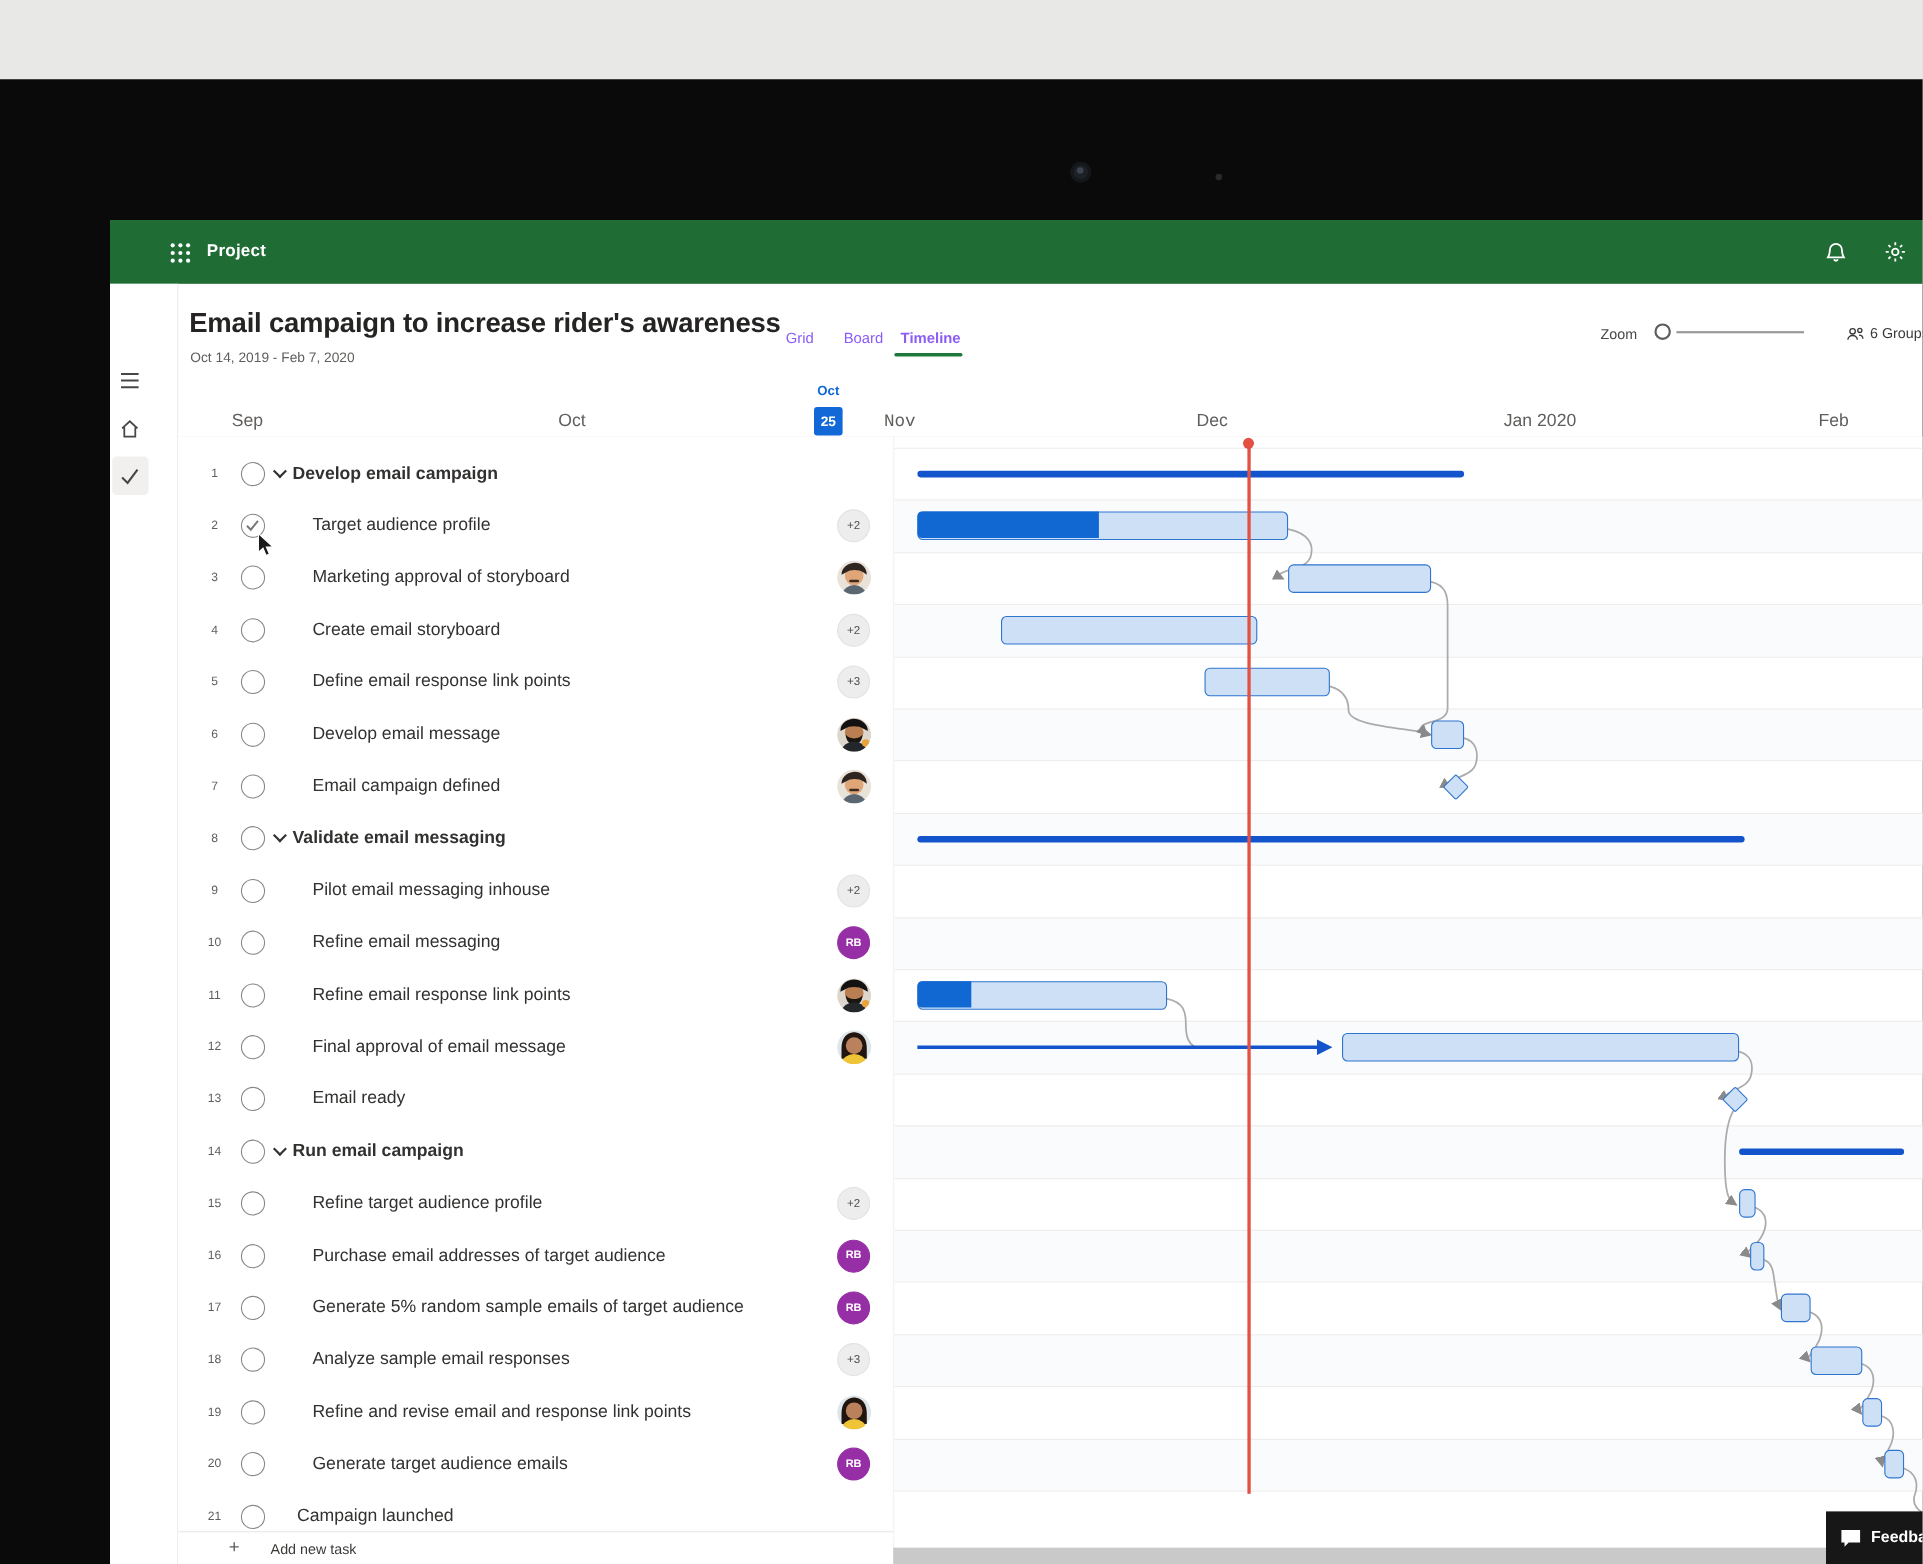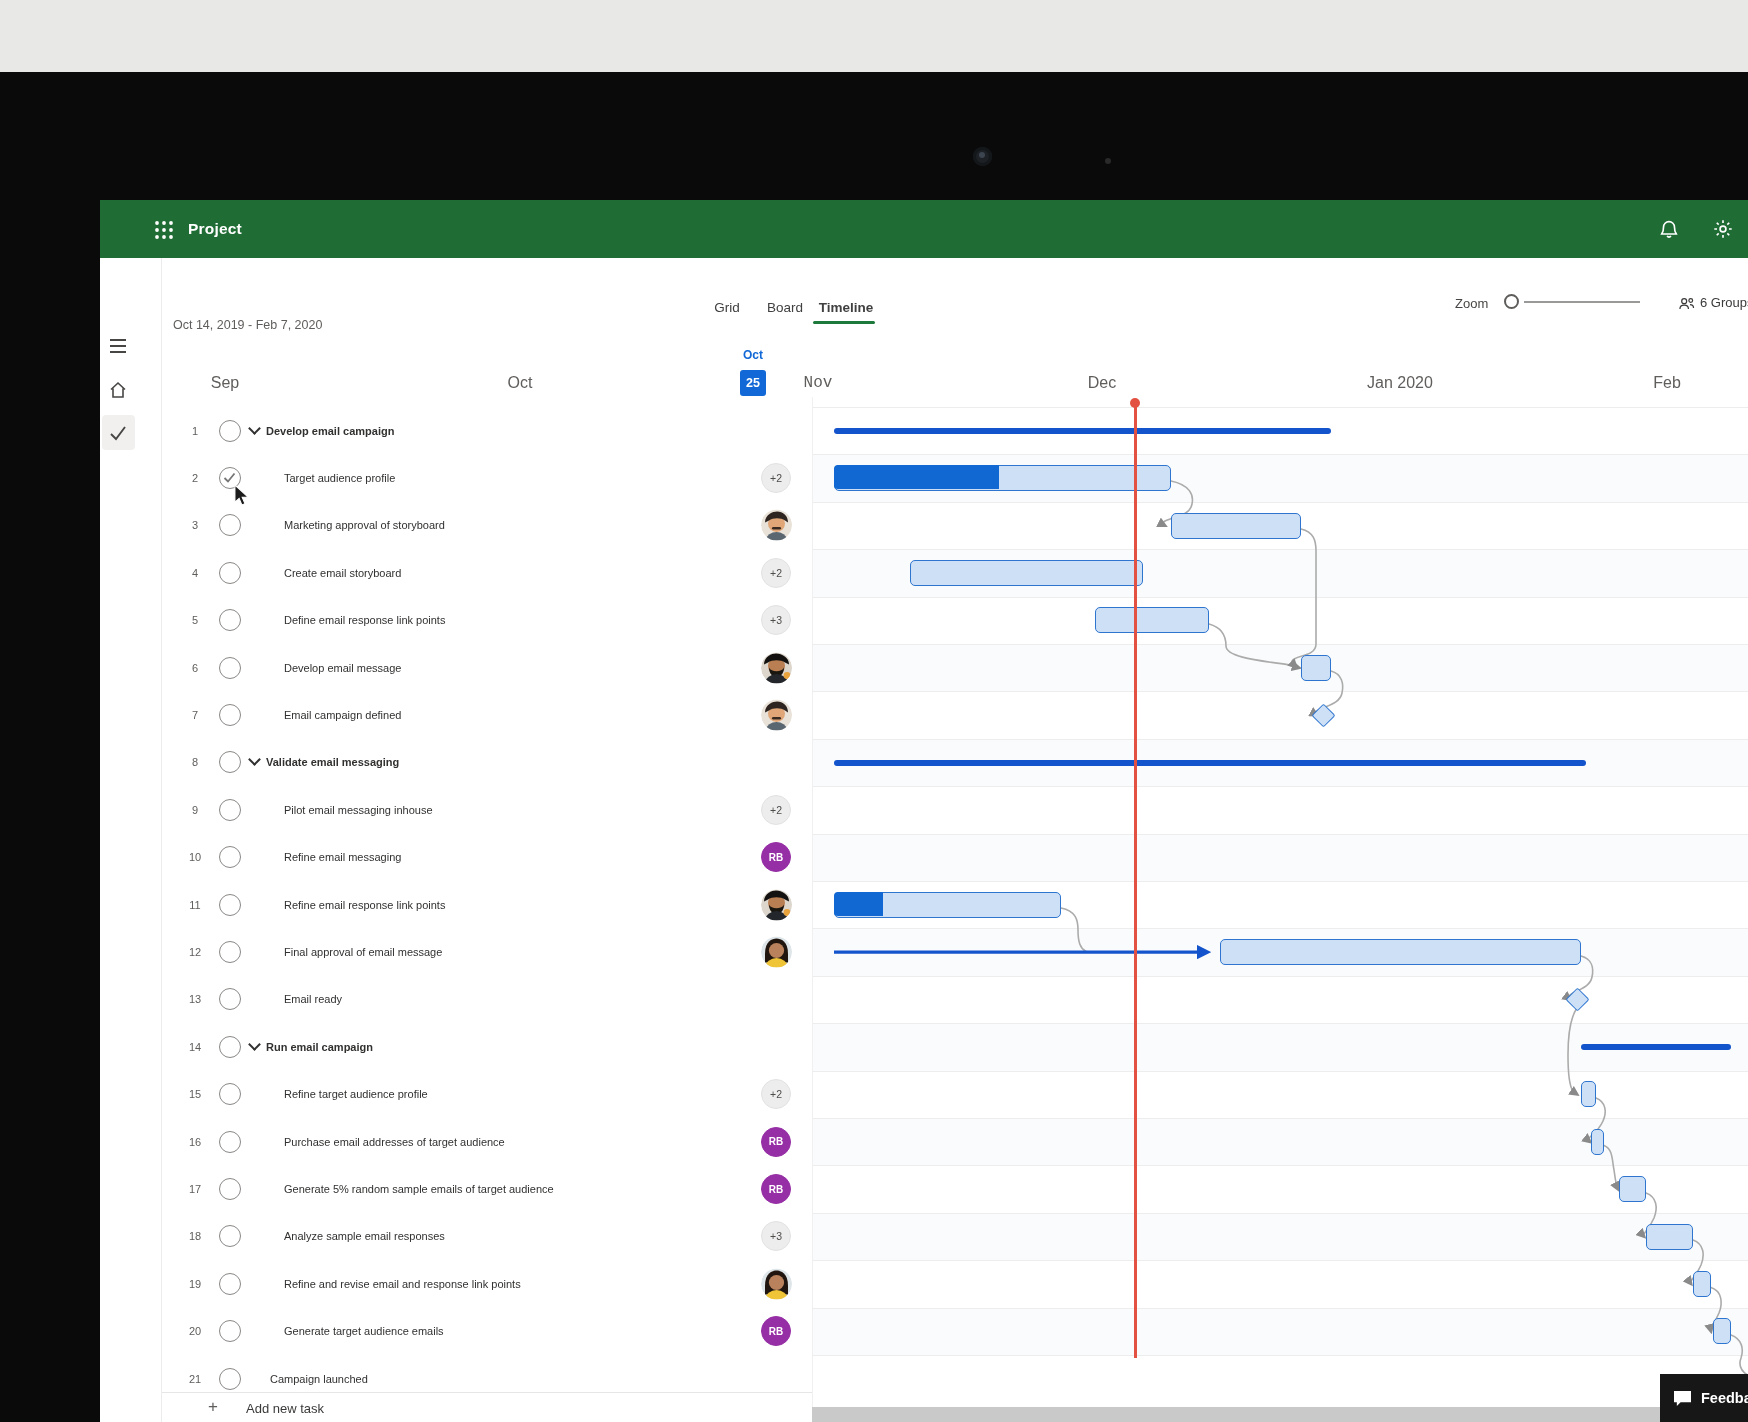--- a/index.html
+++ b/index.html
@@ -20,42 +20,42 @@
   #bell{left:1558px;} #gear{left:1612px;}
 
   
   #sidebar{position:absolute;left:0;top:58px;width:62px;height:1164px;background:#fff;border-right:1px solid #ececec;}
   .side-ic{position:absolute;left:8px;width:20px;height:20px;}
   #side-sel{position:absolute;left:2px;top:157px;width:33px;height:35px;background:#f1f0ee;border-radius:4px;}
 
   
   #page-title{position:absolute;left:72px;top:80px;font-size:25px;font-weight:700;color:#252423;letter-spacing:-.2px;}
   #page-dates{position:absolute;left:73px;top:118px;font-size:12.5px;color:#605e5c;}
-  .tab{position:absolute;top:100px;transform:translateX(-50%);font-size:13.5px;color:#404040;cursor:pointer;}
+  .tab{position:absolute;top:100px;transform:translateX(-50%);font-size:13.5px;color:#8b5cf6;cursor:pointer;}
   #tab-grid{left:627px;} #tab-board{left:685px;} #tab-timeline{left:746px;font-weight:700;}
   #tab-underline{position:absolute;left:713px;top:121px;width:62px;height:3px;background:#1e7a3c;border-radius:2px;}
   #zoom-label{position:absolute;left:1355px;top:96px;font-size:13px;color:#484644;}
   #zoom-knob{position:absolute;left:1404px;top:94px;width:15px;height:15px;border:2px solid #5f5d5b;border-radius:50%;background:#fff;}
   #zoom-track{position:absolute;left:1424px;top:101px;width:116px;height:2px;background:#9b9998;}
   #groups{position:absolute;left:1578px;top:95px;white-space:nowrap;font-size:13px;color:#3b3a39;}
   #groups svg{vertical-align:-4px;margin-right:5px;}
 
   
   .month{position:absolute;top:174px;transform:translateX(-50%);font-size:16px;color:#605e5c;}
   #today-month{position:absolute;top:148px;transform:translateX(-50%);font-size:12px;font-weight:700;color:#1168d6;}
   #today-badge{position:absolute;top:170px;width:26px;height:26px;transform:translateX(-50%);background:#1168d6;border-radius:3px;color:#fff;font-size:12.5px;font-weight:700;display:flex;align-items:center;justify-content:center;}
   #ruler-line{position:absolute;left:62px;top:197px;width:1586px;height:1px;background:#e3e3e3;}
 
   
   #list{position:absolute;left:62px;top:197px;width:650px;height:1013px;background:#fff;}
   .lrow{position:absolute;left:0;width:650px;height:47.4px;}
   .lnum{position:absolute;left:20px;top:50%;transform:translateY(-50%);width:26px;text-align:center;font-size:11px;color:#605e5c;}
   .lcircle{position:absolute;left:57px;top:50%;transform:translateY(-50%);width:22px;height:22px;border:1.5px solid #8a8886;border-radius:50%;background:#fff;}
   .lchev{position:absolute;left:88px;top:50%;width:9px;height:9px;margin-top:-7px;border-right:2px solid #323130;border-bottom:2px solid #323130;transform:rotate(45deg);}
-  .lname{position:absolute;top:50%;transform:translateY(-50%);font-size:11px;color:#323130;white-space:nowrap;}
+  .lname{position:absolute;top:50%;transform:translateY(-50%);font-size:16px;color:#323130;white-space:nowrap;}
   .lname.sum{font-weight:700;left:104px;}
   .lname.task{left:122px;text-align:center;}
   .lname.root{left:108px;}
   .badge{position:absolute;left:599px;top:50%;transform:translateY(-50%);width:30px;height:30px;border-radius:50%;background:#ededed;border:1px solid #e2e2e2;color:#4f4d4b;font-size:10.5px;display:flex;align-items:center;justify-content:center;}
   .badge.rb{background:#962fa5;border-color:#962fa5;color:#fff;font-weight:700;font-size:10px;}
   .avatar{position:absolute;left:599px;top:50%;transform:translateY(-50%);width:31px;height:31px;border-radius:50%;overflow:hidden;}
   #cursor{position:absolute;left:70px;top:88px;z-index:5;}
 
   
   #gantt{position:absolute;left:712px;top:197px;width:936px;height:1013px;overflow:hidden;border-left:1px solid #f0f0f0;background:#fff;}
@@ -119,20 +119,21 @@
         </svg>
       <svg class="side-ic" style="top:122px" viewBox="0 0 20 20" fill="none" stroke="#484644" stroke-width="1.6">
           <path d="M3 9.5 L10 3 L17 9.5 M5 8.5 V17 H15 V8.5"></path>
         </svg>
       <div id="side-sel"></div>
       <svg class="side-ic" style="top:165px;z-index:2" viewBox="0 0 20 20" fill="none" stroke="#484644" stroke-width="1.9">
           <path d="M3 11 L8 16 L17 4"></path>
         </svg>
     </div>
 
+    <div id="page-title">Email campaign to increase rider's awareness</div>
     <div id="page-dates">Oct 14, 2019 - Feb 7, 2020</div>
     <div id="tab-grid" class="tab">Grid</div>
     <div id="tab-board" class="tab">Board</div>
     <div id="tab-timeline" class="tab">Timeline</div>
     <div id="tab-underline"></div>
     <div id="zoom-label">Zoom</div>
     <div id="zoom-knob"></div>
     <div id="zoom-track"></div>
     <div id="groups"><svg width="17" height="15" viewBox="0 0 22 18" fill="none" stroke="#3b3a39" stroke-width="1.6">
           <circle cx="8" cy="6" r="3.2"></circle>

